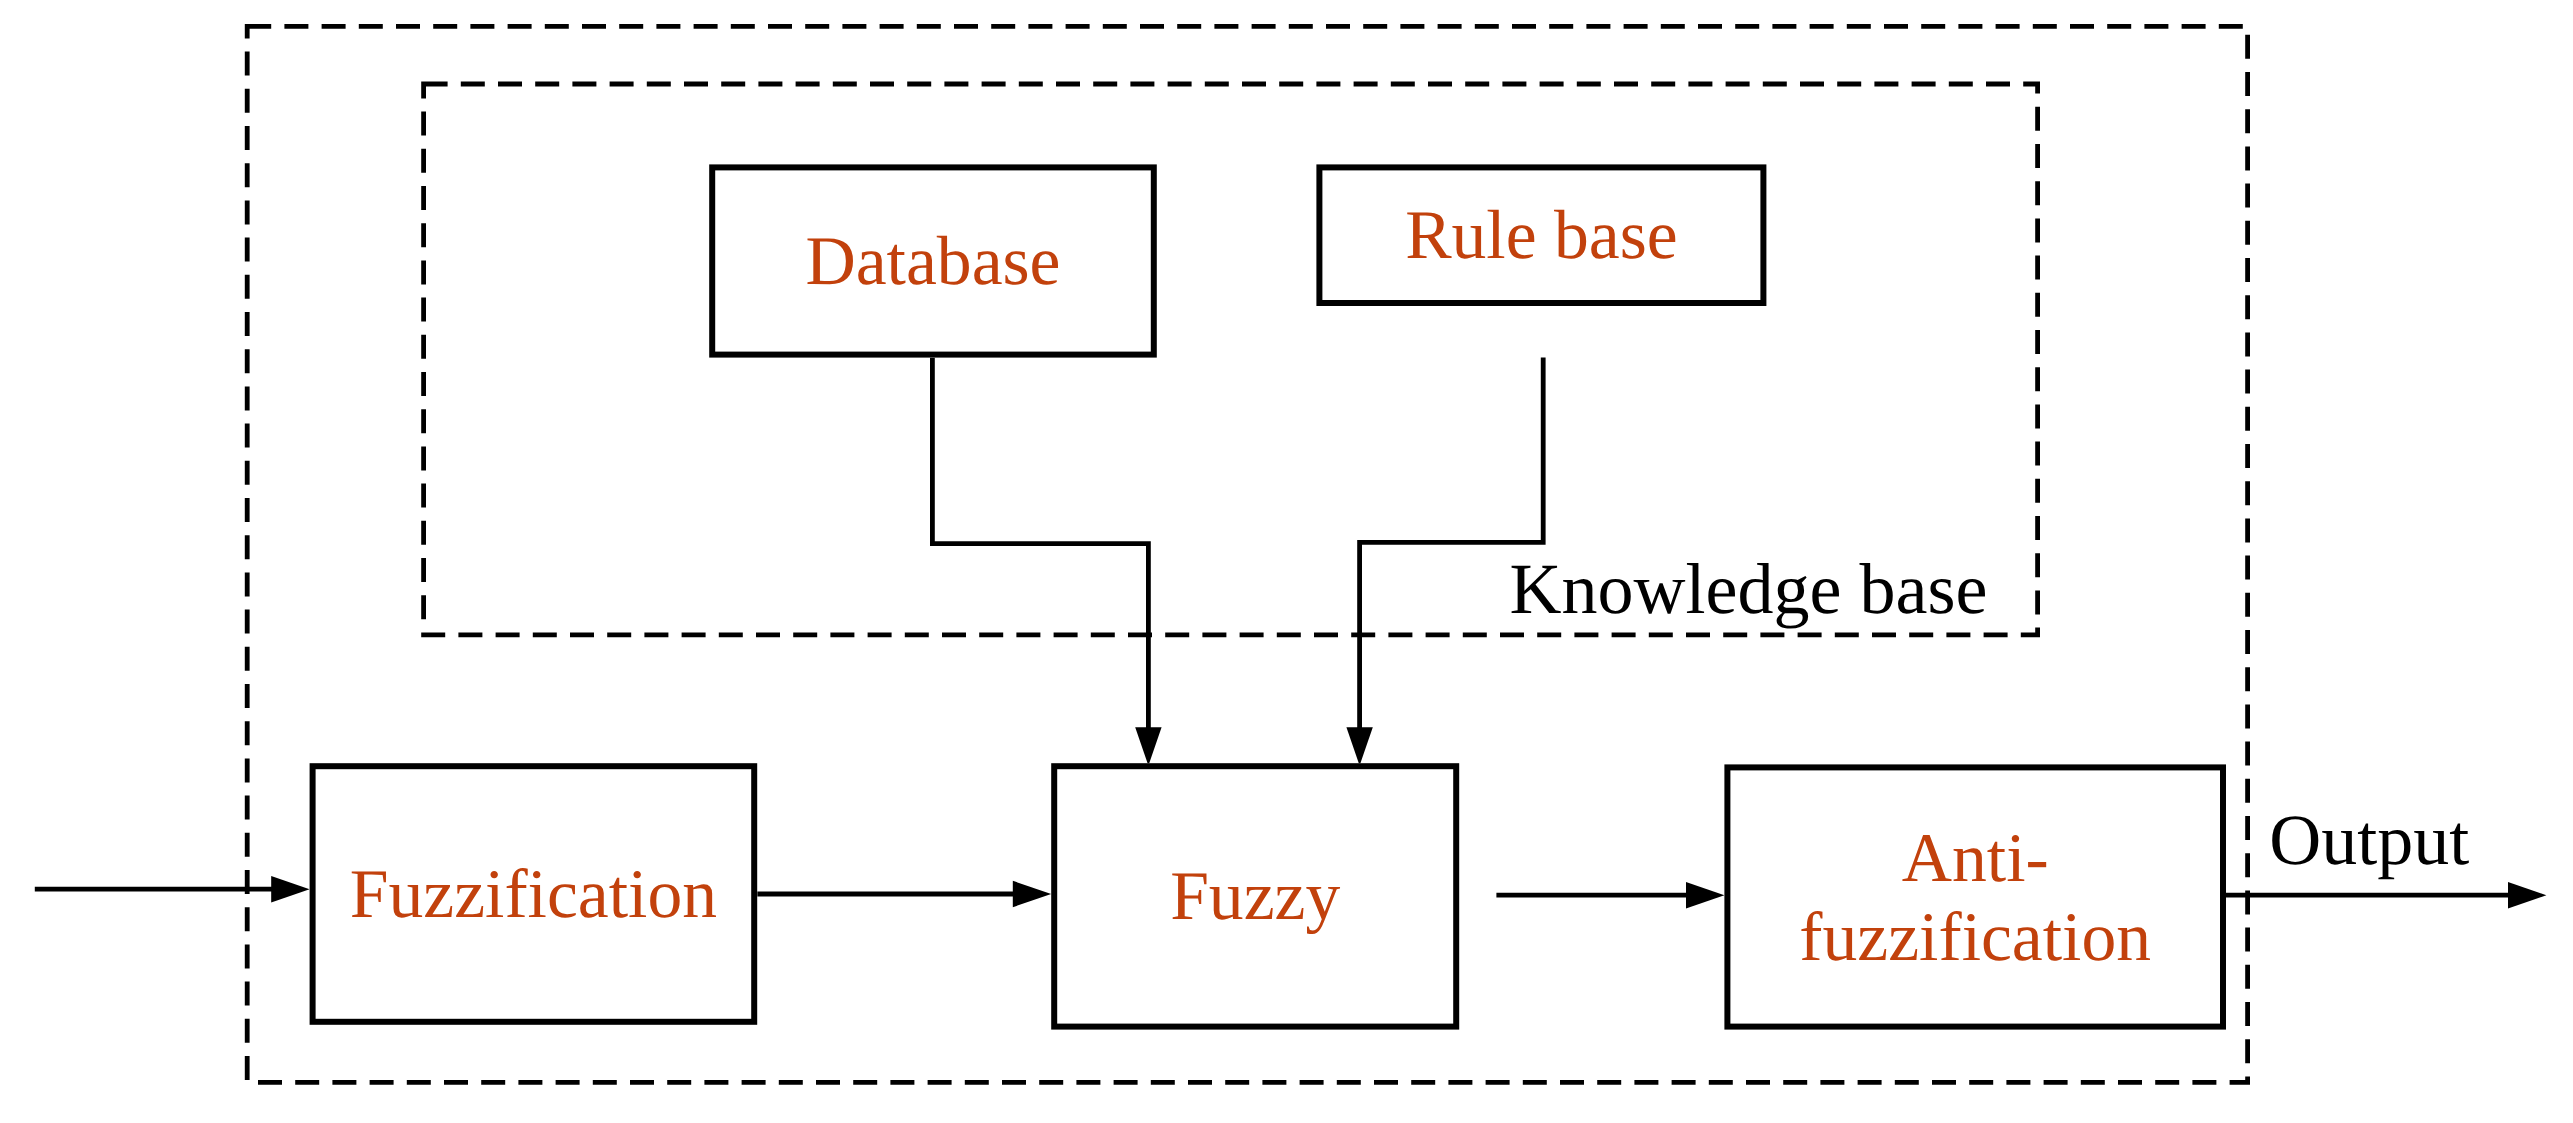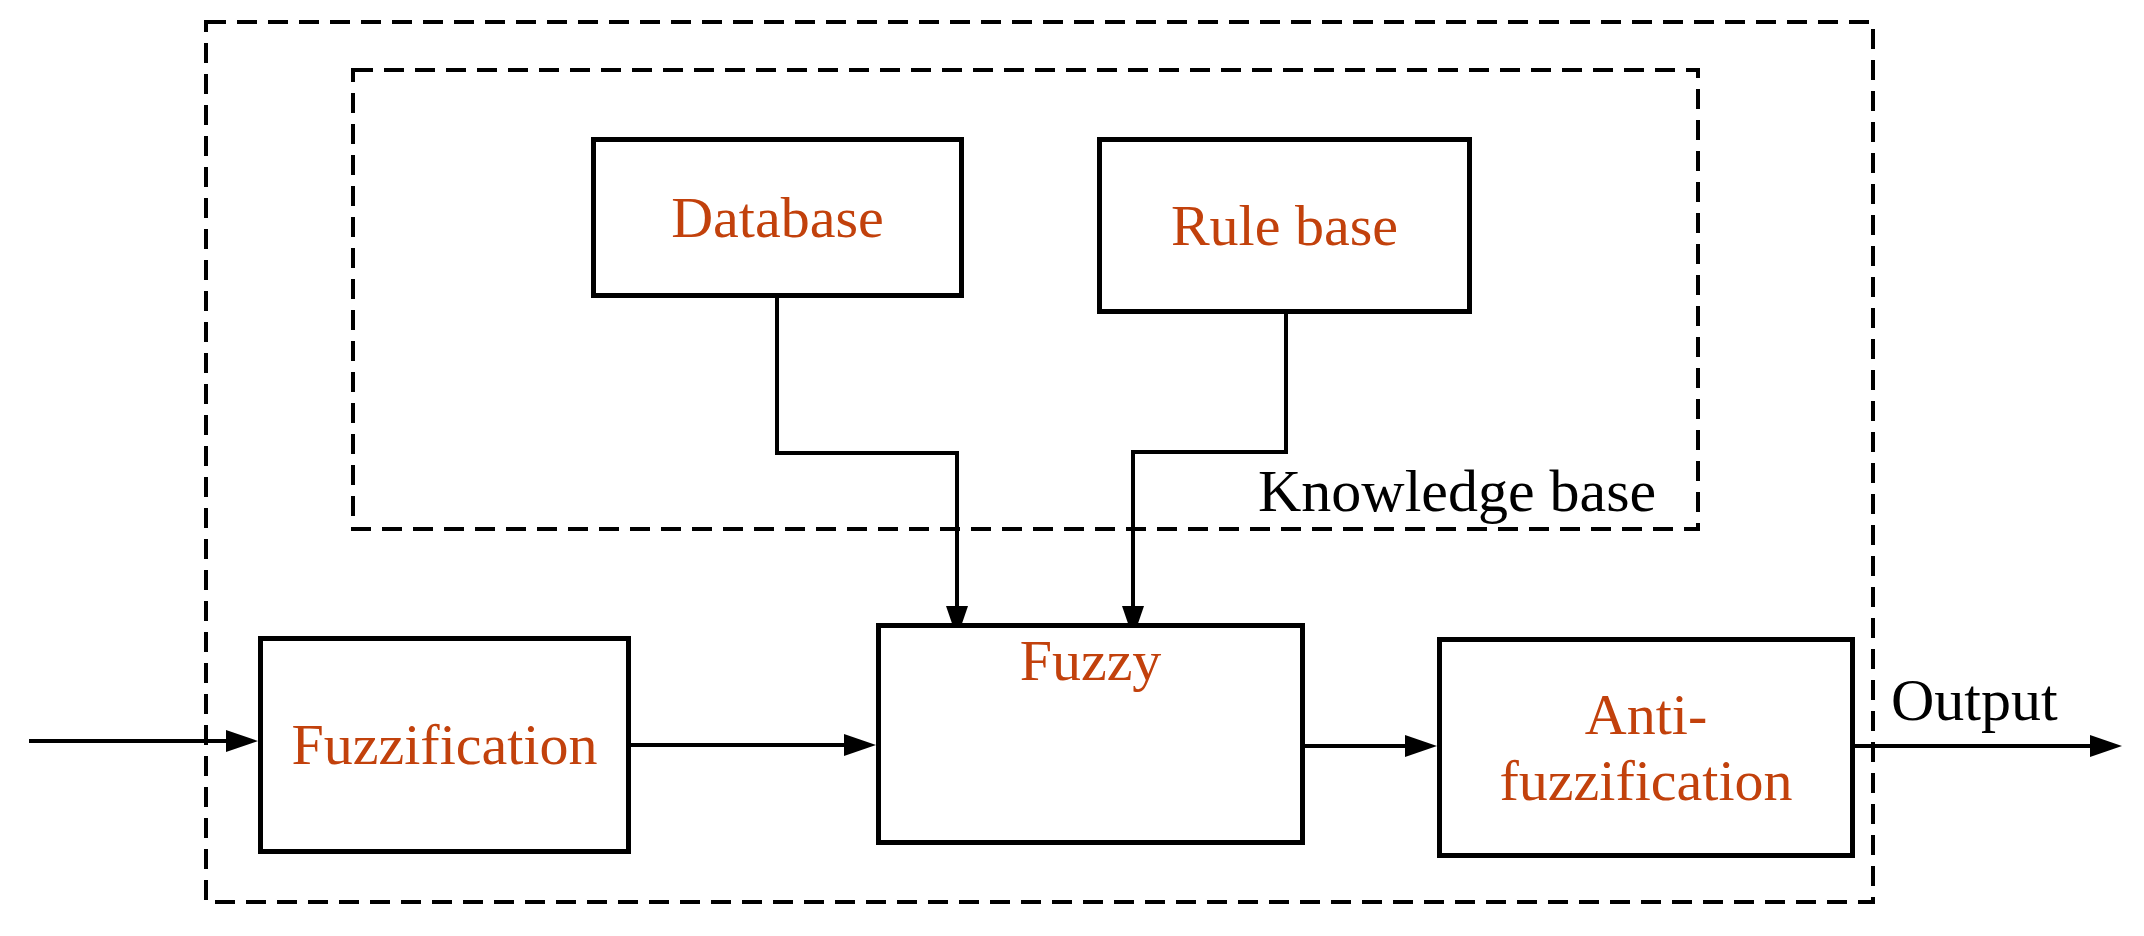--- a/index.html
+++ b/index.html
@@ -28,23 +28,23 @@
     align-items: center;
     justify-content: center;
     text-align: center;
     font-size: 58px;
     line-height: 66px;
     color: #c2410c;
     white-space: nowrap;
   }
   .node span { display: block; }
   .node-database        { left: 591px;  top: 137px; width: 373px; height: 161px; }
-  .node-rulebase        { left: 1097px; top: 137px; width: 375px; height: 177px; }
+  .node-rulebase        { left: 1097px; top: 137px; width: 375px; height: 118px; }
   .node-fuzzification   { left: 258px;  top: 636px; width: 373px; height: 218px; }
-  .node-fuzzyreasoning  { left: 876px;  top: 623px; width: 429px; height: 222px; justify-content: space-between; }
+  .node-fuzzyreasoning  { left: 876px;  top: 636px; width: 340px; height: 222px; }
   .node-antifuzz        { left: 1437px; top: 637px; width: 418px; height: 221px; }
   .free-label {
     position: absolute;
     color: #000000;
     font-size: 60px;
     line-height: 64px;
     white-space: nowrap;
   }
   .label-knowledge { left: 1258px; top: 459px; }
   .label-output    { left: 1891px; top: 668px; }

